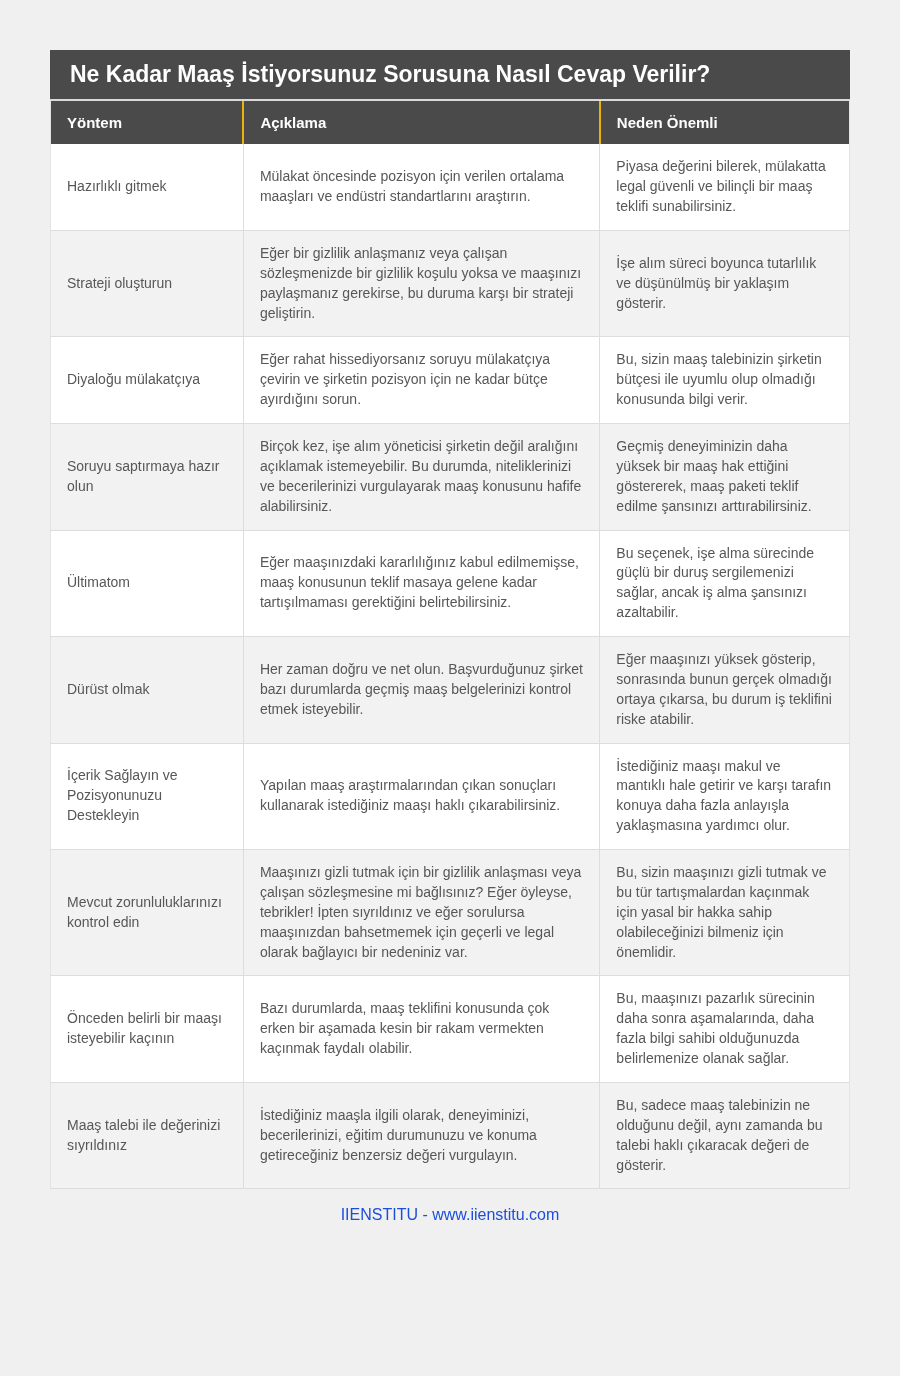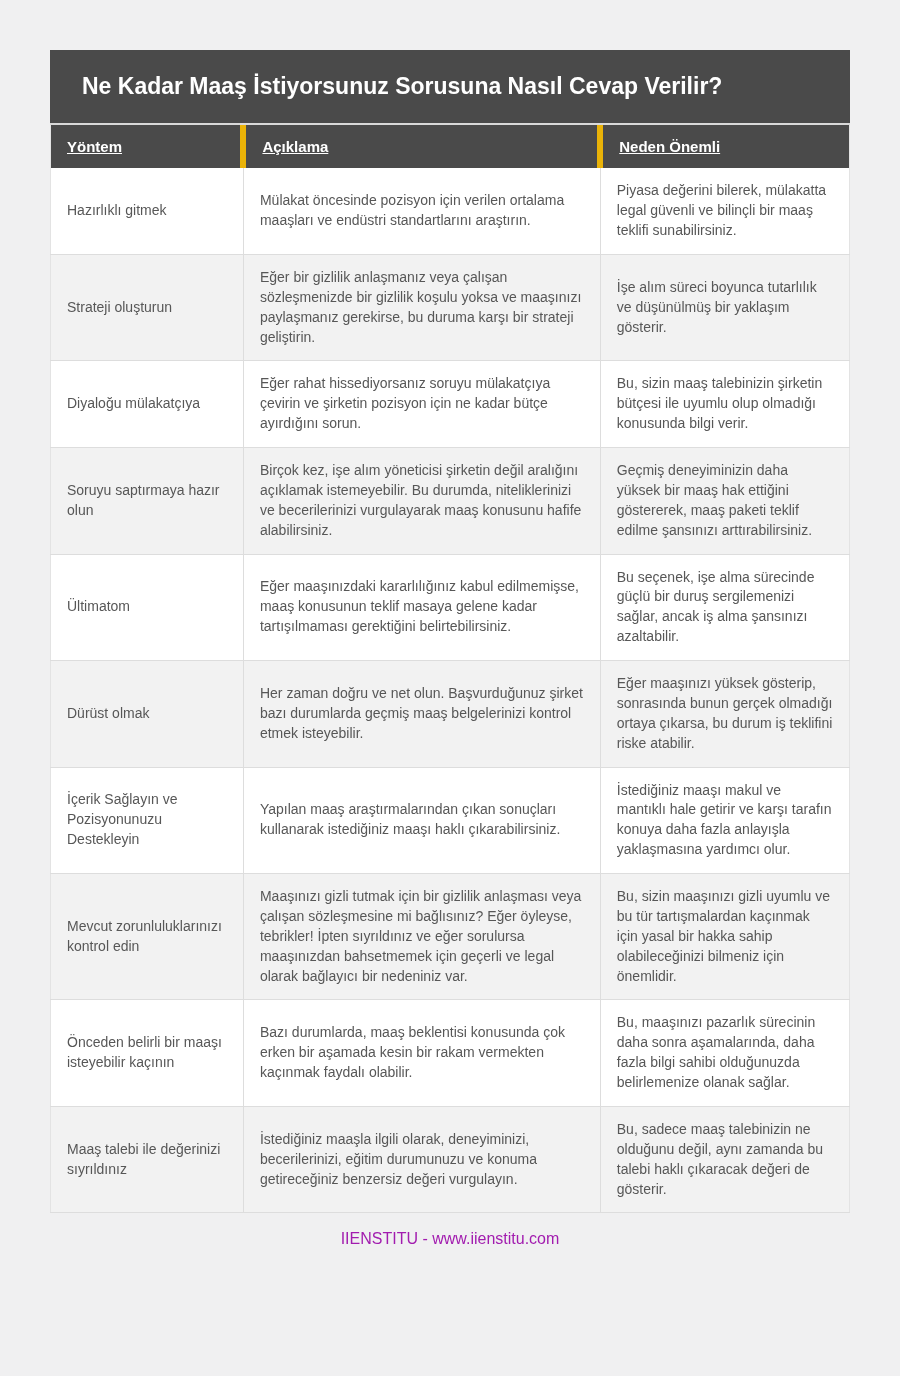--- a/index.html
+++ b/index.html
@@ -13,21 +13,21 @@
   .page { padding: 50px 50px 0 50px; }
   .table-card { width: 800px; }
 
   .title-bar {
     background: #4a4a4a;
     border-bottom: 2px solid #d9d9d9;
     padding: 12px 20px;
     box-sizing: border-box;
   }
   .title-bar h1 {
-    margin: 12px;
+    margin: 0;
     color: #ffffff;
     font-size: 23px;
     font-weight: bold;
     line-height: 1.1;
   }
 
   table {
     width: 100%;
     border-collapse: collapse;
     background: #ffffff;
@@ -35,23 +35,22 @@
     border-right: 1px solid #e3e3e3;
     table-layout: fixed;
   }
   thead th {
     background: #4a4a4a;
     color: #ffffff;
     text-align: left;
     font-size: 15px;
     font-weight: bold;
     padding: 13px 16px;
-    text-decoration: underline;
   }
-  thead th + th { border-left: 6px solid #eab308; }
+  thead th + th { border-left: 2px solid #eab308; }
 
   tbody td {
     padding: 13px 16px;
     font-size: 14px;
     line-height: 1.42;
     color: #575757;
     vertical-align: middle;
     border-bottom: 1px solid #dddddd;
     word-wrap: break-word;
   }
@@ -59,21 +58,21 @@
   tbody tr:nth-child(odd)  { background: #ffffff; }
   tbody tr:nth-child(even) { background: #f2f2f2; }
 
   .col-method { width: 23%; }
   .col-desc   { width: 46%; }
   .col-why    { width: 31%; }
 
   .footer {
     width: 800px;
     text-align: center;
-    color: #a21caf;
+    color: #1d4ed8;
     font-size: 16px;
     padding: 17px 0 30px 0;
   }
 </style>
 </head>
 <body>
 
 <div class="page">
   <div class="table-card">
 
@@ -128,26 +127,26 @@
 
   <tr class="data-row">
     <td class="col-method">İçerik Sağlayın ve Pozisyonunuzu Destekleyin</td>
     <td class="col-desc">Yapılan maaş araştırmalarından çıkan sonuçları kullanarak istediğiniz maaşı haklı çıkarabilirsiniz.</td>
     <td class="col-why">İstediğiniz maaşı makul ve mantıklı hale getirir ve karşı tarafın konuya daha fazla anlayışla yaklaşmasına yardımcı olur.</td>
   </tr>
 
   <tr class="data-row">
     <td class="col-method">Mevcut zorunluluklarınızı kontrol edin</td>
     <td class="col-desc">Maaşınızı gizli tutmak için bir gizlilik anlaşması veya çalışan sözleşmesine mi bağlısınız? Eğer öyleyse, tebrikler! İpten sıyrıldınız ve eğer sorulursa maaşınızdan bahsetmemek için geçerli ve legal olarak bağlayıcı bir nedeniniz var.</td>
-    <td class="col-why">Bu, sizin maaşınızı gizli uyumlu ve bu tür tartışmalardan kaçınmak için yasal bir hakka sahip olabileceğinizi bilmeniz için önemlidir.</td>
+    <td class="col-why">Bu, sizin maaşınızı gizli tutmak ve bu tür tartışmalardan kaçınmak için yasal bir hakka sahip olabileceğinizi bilmeniz için önemlidir.</td>
   </tr>
 
   <tr class="data-row">
     <td class="col-method">Önceden belirli bir maaşı isteyebilir kaçının</td>
-    <td class="col-desc">Bazı durumlarda, maaş beklentisi konusunda çok erken bir aşamada kesin bir rakam vermekten kaçınmak faydalı olabilir.</td>
+    <td class="col-desc">Bazı durumlarda, maaş teklifini konusunda çok erken bir aşamada kesin bir rakam vermekten kaçınmak faydalı olabilir.</td>
     <td class="col-why">Bu, maaşınızı pazarlık sürecinin daha sonra aşamalarında, daha fazla bilgi sahibi olduğunuzda belirlemenize olanak sağlar.</td>
   </tr>
 
   <tr class="data-row">
     <td class="col-method">Maaş talebi ile değerinizi sıyrıldınız</td>
     <td class="col-desc">İstediğiniz maaşla ilgili olarak, deneyiminizi, becerilerinizi, eğitim durumunuzu ve konuma getireceğiniz benzersiz değeri vurgulayın.</td>
     <td class="col-why">Bu, sadece maaş talebinizin ne olduğunu değil, aynı zamanda bu talebi haklı çıkaracak değeri de gösterir.</td>
   </tr>
 </tbody>
     </table>

